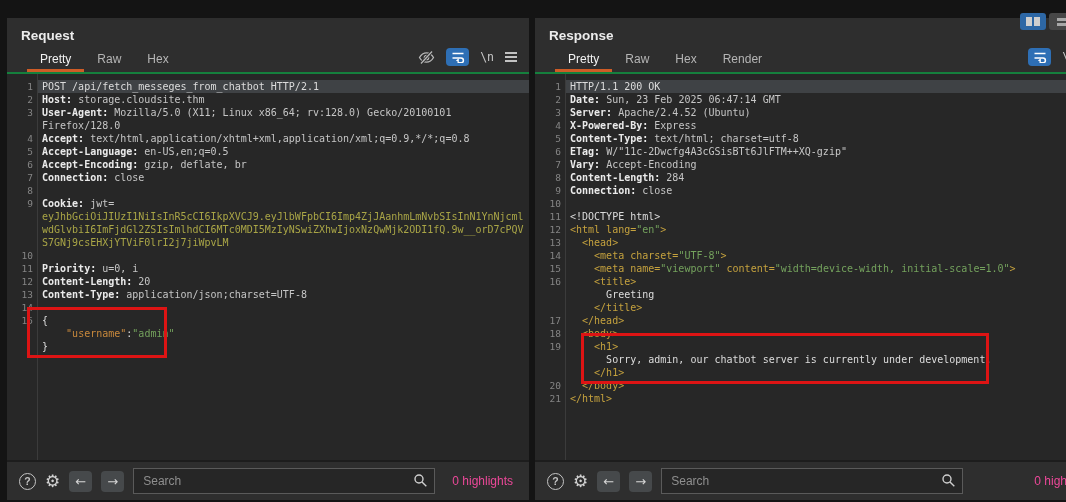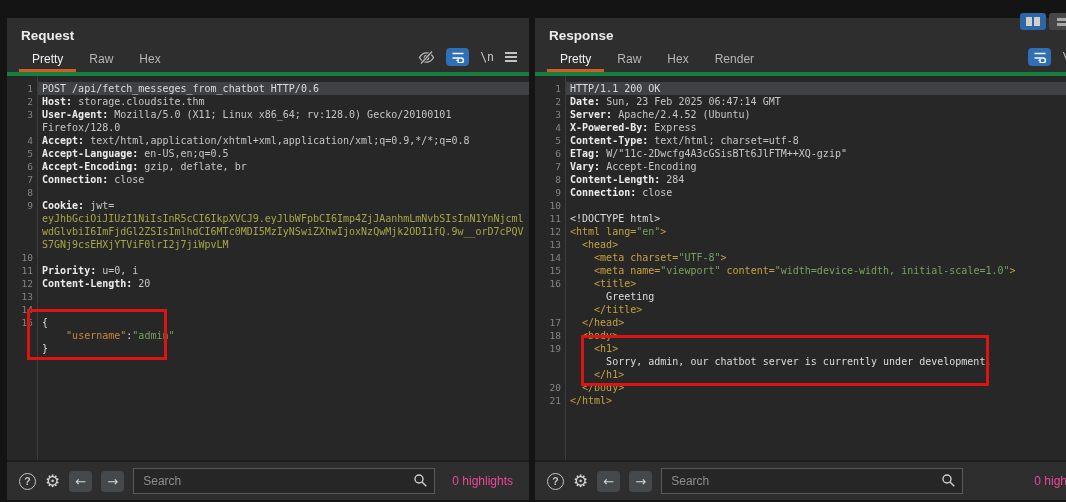--- a/index.html
+++ b/index.html
@@ -5,21 +5,21 @@
   * { margin:0; padding:0; box-sizing:border-box; }
   html,body { width:1066px; height:502px; }
   body { background:#141414; font-family:"Liberation Sans", sans-serif; overflow:hidden; position:relative; }
 
   .panel { position:absolute; top:18px; bottom:2px; background:#2e2e2e; display:flex; flex-direction:column; }
   #request-panel { left:7px; width:522px; }
   #response-panel { left:535px; width:576px; }
 
   .panel-title { font-size:13.5px; font-weight:bold; color:#ececec; padding:10px 0 4px 14px; position:relative; }
 
-  .tabs-row { display:flex; align-items:flex-end; padding-left:12px; border-bottom:4px solid #15803d; position:relative;text-align:right; }
+  .tabs-row { display:flex; align-items:flex-end; padding-left:20px; border-bottom:2px solid #15803d; position:relative;text-align:right; }
   .tab { font-size:12px; color:#b5b5b5; padding:5px 13px 6px 13px; cursor:default; }
   .tab.active { color:#f2f2f2; border-bottom:3px solid #cf5c26; padding-bottom:3px; }
 
   .toolbar-icons { margin-left:auto; display:flex; align-items:center; gap:11px; padding:0 12px 6px 0; }
   .icon-btn { display:flex; align-items:center; justify-content:center; }
   .wrap-btn { width:23px; height:18px; background:#2e6fb5; border-radius:4px; }
   .nl-label { font-size:11.5px; color:#c9c9c9; font-family:"DejaVu Sans Mono", monospace; }
   .burger { display:inline-flex; flex-direction:column; gap:2.5px; }
   .burger i { display:block; width:12px; height:1.6px; background:#c2c2c2; }
 
@@ -86,37 +86,37 @@
       <span class="icon-btn nl-label">\n</span>
       <span class="icon-btn burger">
           <i></i>
           <i></i>
           <i></i>
         </span>
     </div>
   </div>
   <div class="editor" id="request-editor">
     <div class="gutter-line"></div>
-  <div class="crow hl"><span class="gut">1</span><span class="codetxt"><span class="seg-w">POST /api/fetch_messeges_from_chatbot HTTP/0.6</span></span></div>
+  <div class="crow hl"><span class="gut">1</span><span class="codetxt"><span class="seg-w">POST /api/fetch_messeges_from_chatbot HTTP/2.1</span></span></div>
       <div class="crow"><span class="gut">2</span><span class="codetxt"><span class="seg-h">Host:</span><span class="seg-v"> storage.cloudsite.thm</span></span></div>
       <div class="crow"><span class="gut">3</span><span class="codetxt"><span class="seg-h">User-Agent:</span><span class="seg-v"> Mozilla/5.0 (X11; Linux x86_64; rv:128.0) Gecko/20100101</span></span></div>
       <div class="crow"><span class="gut"></span><span class="codetxt"><span class="seg-v">Firefox/128.0</span></span></div>
       <div class="crow"><span class="gut">4</span><span class="codetxt"><span class="seg-h">Accept:</span><span class="seg-v"> text/html,application/xhtml+xml,application/xml;q=0.9,*/*;q=0.8</span></span></div>
       <div class="crow"><span class="gut">5</span><span class="codetxt"><span class="seg-h">Accept-Language:</span><span class="seg-v"> en-US,en;q=0.5</span></span></div>
       <div class="crow"><span class="gut">6</span><span class="codetxt"><span class="seg-h">Accept-Encoding:</span><span class="seg-v"> gzip, deflate, br</span></span></div>
       <div class="crow"><span class="gut">7</span><span class="codetxt"><span class="seg-h">Connection:</span><span class="seg-v"> close</span></span></div>
       <div class="crow"><span class="gut">8</span></div>
       <div class="crow"><span class="gut">9</span><span class="codetxt"><span class="seg-h">Cookie:</span><span class="seg-v"> jwt=</span></span></div>
       <div class="crow"><span class="gut"></span><span class="codetxt"><span class="seg-jwt">eyJhbGciOiJIUzI1NiIsInR5cCI6IkpXVCJ9.eyJlbWFpbCI6Imp4ZjJAanhmLmNvbSIsInN1YnNjcml</span></span></div>
       <div class="crow"><span class="gut"></span><span class="codetxt"><span class="seg-jwt">wdGlvbiI6ImFjdGl2ZSIsImlhdCI6MTc0MDI5MzIyNSwiZXhwIjoxNzQwMjk2ODI1fQ.9w__orD7cPQV</span></span></div>
       <div class="crow"><span class="gut"></span><span class="codetxt"><span class="seg-jwt">S7GNj9csEHXjYTViF0lrI2j7jiWpvLM</span></span></div>
       <div class="crow"><span class="gut">10</span></div>
       <div class="crow"><span class="gut">11</span><span class="codetxt"><span class="seg-h">Priority:</span><span class="seg-v"> u=0, i</span></span></div>
       <div class="crow"><span class="gut">12</span><span class="codetxt"><span class="seg-h">Content-Length:</span><span class="seg-v"> 20</span></span></div>
-      <div class="crow"><span class="gut">13</span></div>
+      <div class="crow"><span class="gut">13</span><span class="codetxt"><span class="seg-h">Content-Type:</span><span class="seg-v"> application/json;charset=UTF-8</span></span></div>
       <div class="crow"><span class="gut">14</span><span class="codetxt"></span></div>
       <div class="crow"><span class="gut">15</span><span class="codetxt"><span class="seg-w">{</span></span></div>
       <div class="crow"><span class="gut"></span><span class="codetxt"><span class="seg-w">    </span><span class="seg-key">"username"</span><span class="seg-w">:</span><span class="seg-str">"admin"</span></span></div>
       <div class="crow"><span class="gut"></span><span class="codetxt"><span class="seg-w">}</span></span></div>
       <div class="red-box" style="top: 233px; height: 51px; left: 20px; width: 140px;"></div>
     </div>
   <div class="bottom-bar">
     <span class="help-circle">?</span>
     <span class="gear">⚙</span>
     <span class="nav-btn">←</span>

